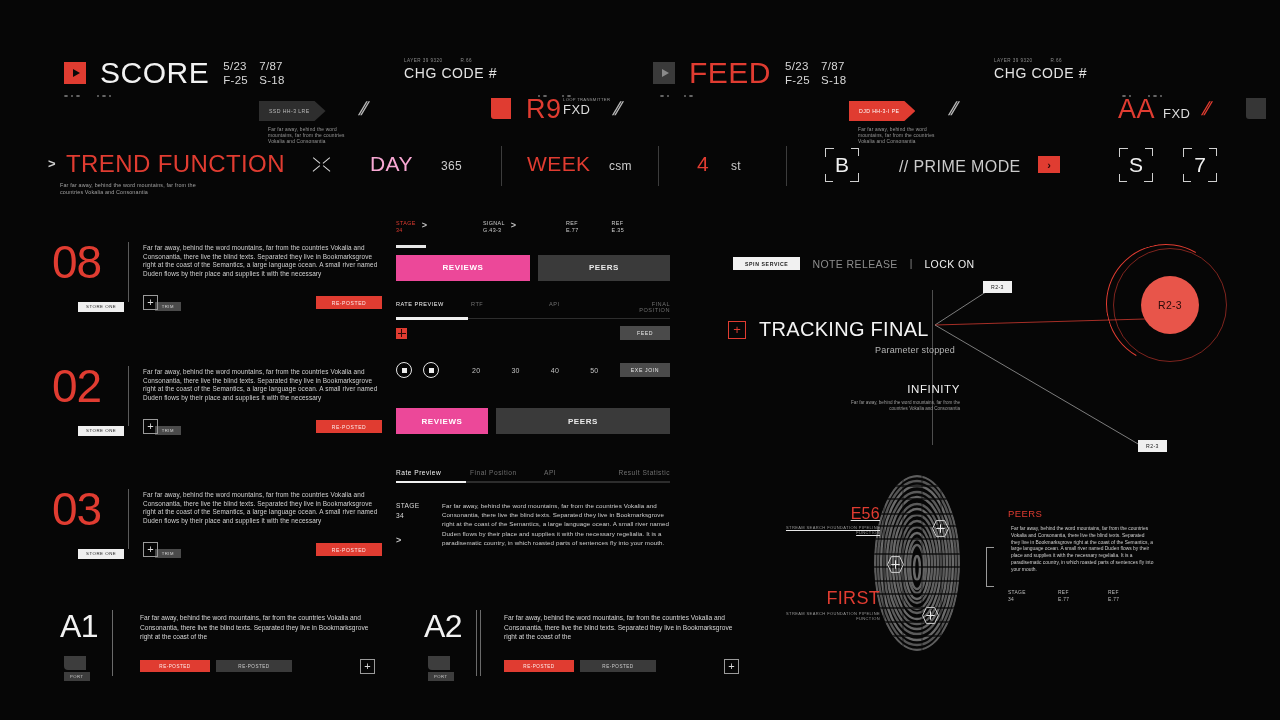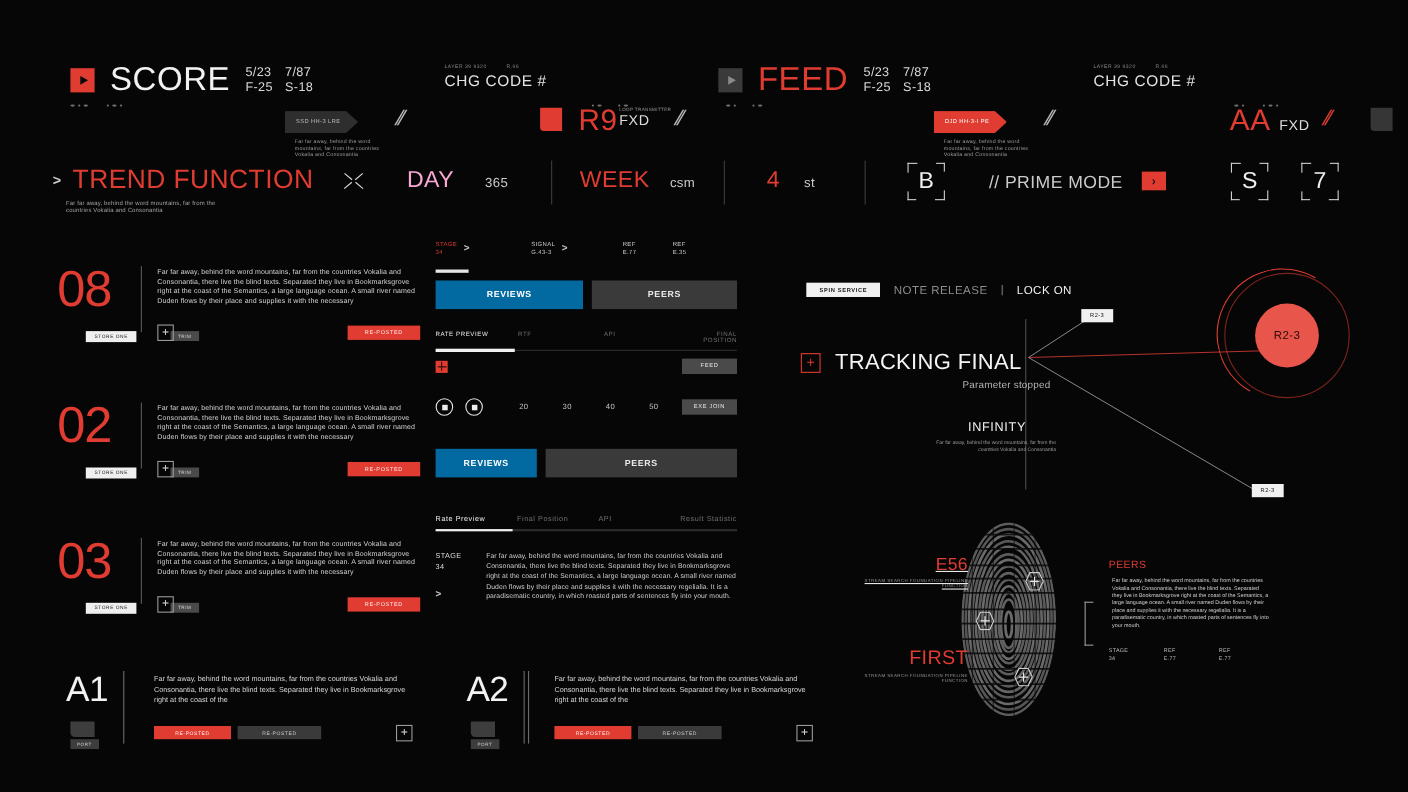--- a/index.html
+++ b/index.html
@@ -91,21 +91,21 @@
   
   .center { position:absolute; left:396px; top:220px; width:274px; }
   .crumbs { display:flex; align-items:flex-start; height:22px; }
   .crumb { font-size:5.4px; line-height:7.4px; letter-spacing:0.35px; color:#cfcfcf; }
   .crumb.red { color:#e03c31; }
   .crumb .k { display:block; }
   .gtsm { color:#c4c4c4; font-size:9px; font-weight:bold; margin:0 6px;}
   .underbar { width:30px; height:2.5px; background:#e6e6e6; margin-top:3px;}
   .tabduo { display:flex; gap:8px; margin-top:7px;}
   .tabduo > div { height:26px; display:flex; align-items:center; justify-content:center; font-size:8px; font-weight:bold; letter-spacing:0.6px;}
-  .tab-red { background:#0369a1; color:#fff; }
+  .tab-red { background:#ec4899; color:#fff; }
   .tab-grey { background:#3a3a3a; color:#eaeaea; }
   .subtabs { display:flex; margin-top:20px; font-size:5.6px; letter-spacing:0.5px; }
   .subtabs .st { color:#6f6f6f; }
   .subtabs .st.on { color:#f0f0f0; }
   .track { width:100%; height:1.5px; background:#2d2d2d; margin-top:5px; position:relative;}
   .track .fill { position:absolute; left:0; top:-0.5px; height:2.5px; background:#f0f0f0;}
   .redplus { width:11px; height:11px; background:#e03c31; position:relative; }
   .redplus::before{content:"";position:absolute;left:5px;top:1.5px;width:1px;height:8px;background:#2a0a08;}
   .redplus::after{content:"";position:absolute;top:5px;left:1.5px;height:1px;width:8px;background:#2a0a08;}
   .btn-dark { height:14px; background:#4a4a4a; color:#e6e6e6; font-size:5.2px; letter-spacing:0.6px; display:flex; align-items:center; justify-content:center; }
@@ -120,21 +120,21 @@
   
   .toprow { position:absolute; left:733px; top:257px; display:flex; align-items:center; gap:12px;}
   .pill-w { background:#f1f1f1; color:#1a1a1a; font-size:5.2px; font-weight:bold; letter-spacing:0.6px; padding:3.5px 12px;}
   .lbl-dim { font-size:10.5px; color:#8d8d8d; letter-spacing:0.4px;}
   .lbl-br { font-size:10.5px; color:#efefef; letter-spacing:0.4px;}
   .bar-sep { color:#8d8d8d; font-size:10px;}
   .trk-block { position:absolute; left:728px; top:318px; }
   .plusbox-red { width:18px; height:18px; border:1.2px solid #e03c31; display:flex; align-items:center; justify-content:center; color:#e03c31; font-size:13px; line-height:1;}
   .trk-title { font-size:20px; color:#f4f4f4; letter-spacing:0.3px;}
   .trk-sub { font-size:9px; color:#b5b5b5; letter-spacing:0.2px; text-align:right;}
-  .inf-title { position:absolute; left:880px; top:383px; width:100px; font-size:11.5px; color:#f0f0f0; letter-spacing:0.6px;}
+  .inf-title { position:absolute; left:860px; top:383px; width:100px; text-align:right; font-size:11.5px; color:#f0f0f0; letter-spacing:0.6px;}
   .inf-sub { position:absolute; left:850px; top:400px; width:110px; text-align:right; font-size:4.6px; line-height:6.4px; color:#9c9c9c;}
   .vline-r { position:absolute; left:932px; top:290px; width:1px; height:155px; background:#4d4d4d;}
   .tagbox { position:absolute; background:#f0f0f0; color:#181818; font-size:5.2px; letter-spacing:0.4px; padding:3px 8px;}
 
   .radar { position:absolute; left:1113px; top:248px; width:114px; height:114px; border:1px solid rgba(224,60,49,0.55); border-radius:50%;}
   .radar-core { position:absolute; left:1141px; top:276px; width:58px; height:58px; border-radius:50%; background:#e8554a; display:flex; align-items:center; justify-content:center; color:#2a0a08; font-size:10.5px; letter-spacing:0.3px;}
   .radar-arc { position:absolute; left:1106px; top:244px; width:120px; height:120px; border-radius:50%; border:1.6px solid transparent; border-top-color:#e03c31; border-left-color:#e03c31; transform:rotate(-15deg);}
 
   .e56 { position:absolute; left:785px; top:505px; width:95px; text-align:right;text-decoration:underline;}
   .e56 .t { font-size:16px; color:#e03c31; letter-spacing:0.3px;}

